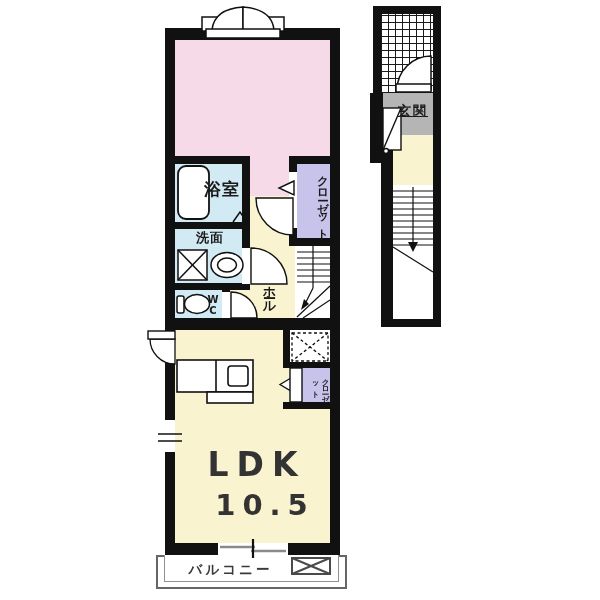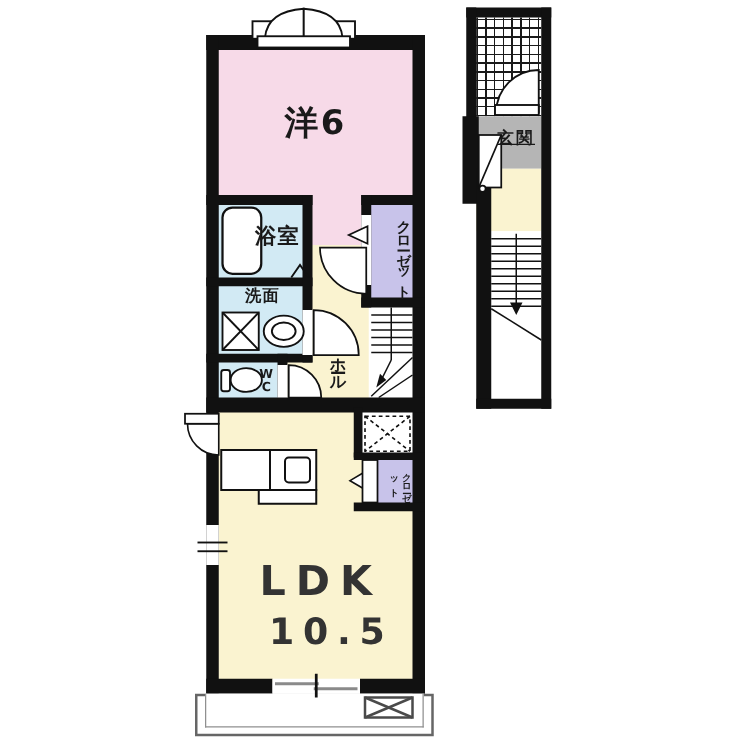--- a/index.html
+++ b/index.html
@@ -183,24 +183,24 @@
       <line x1="393" y1="227" x2="433" y2="227"></line>
         <line x1="393" y1="233" x2="433" y2="233"></line>
       <line x1="393" y1="239" x2="433" y2="239"></line>
         <line x1="393" y1="245" x2="433" y2="245"></line>
       <line x1="413" y1="187" x2="413" y2="244"></line>
       <path d="M 413,252 L 408,242 L 418,242 Z" fill="#111" stroke="none"></path>
       <line x1="393" y1="247" x2="433" y2="272"></line>
     </g>
   </svg>
 
-  <div class="lbl" style="left:175px;top:83px;width:155px;font-size:27px;letter-spacing:2px;">洋6</div>
   <div class="lbl" style="left:204px;top:180px;font-size:17px;letter-spacing:1px;">浴室</div>
   <div class="lbl" style="left:196px;top:231px;font-size:13px;letter-spacing:1px;">洗面</div>
   <div class="lbl vup" style="left:207px;top:289px;height:32px;font-size:10px;">WC</div>
   <div class="lbl vtext" style="left:261px;top:263px;height:58px;font-size:13px;">ホール</div>
   <div class="lbl vup" style="left:299px;top:168px;width:32px;height:66px;font-size:11.5px;line-height:16px;">クローゼット</div>
   <div class="lbl vup" style="left:304px;top:370px;width:26px;height:31px;font-size:7.5px;line-height:10px;">クローゼット</div>
   <div class="lbl" style="left:175px;top:446px;width:163px;font-size:33px;letter-spacing:8px;color:#333;">LDK</div>
   <div class="lbl" style="left:175px;top:489px;width:180px;font-size:29px;letter-spacing:7px;color:#333;">10.5</div>
+  <div class="lbl" style="left:168px;top:562px;width:125px;font-size:13.5px;letter-spacing:3px;color:#3a3a3a;">バルコニー</div>
   <div class="lbl" style="left:398px;top:104px;font-size:13px;letter-spacing:2px;text-decoration:underline;">玄関</div>
 
 </div>
 
 </body></html>

